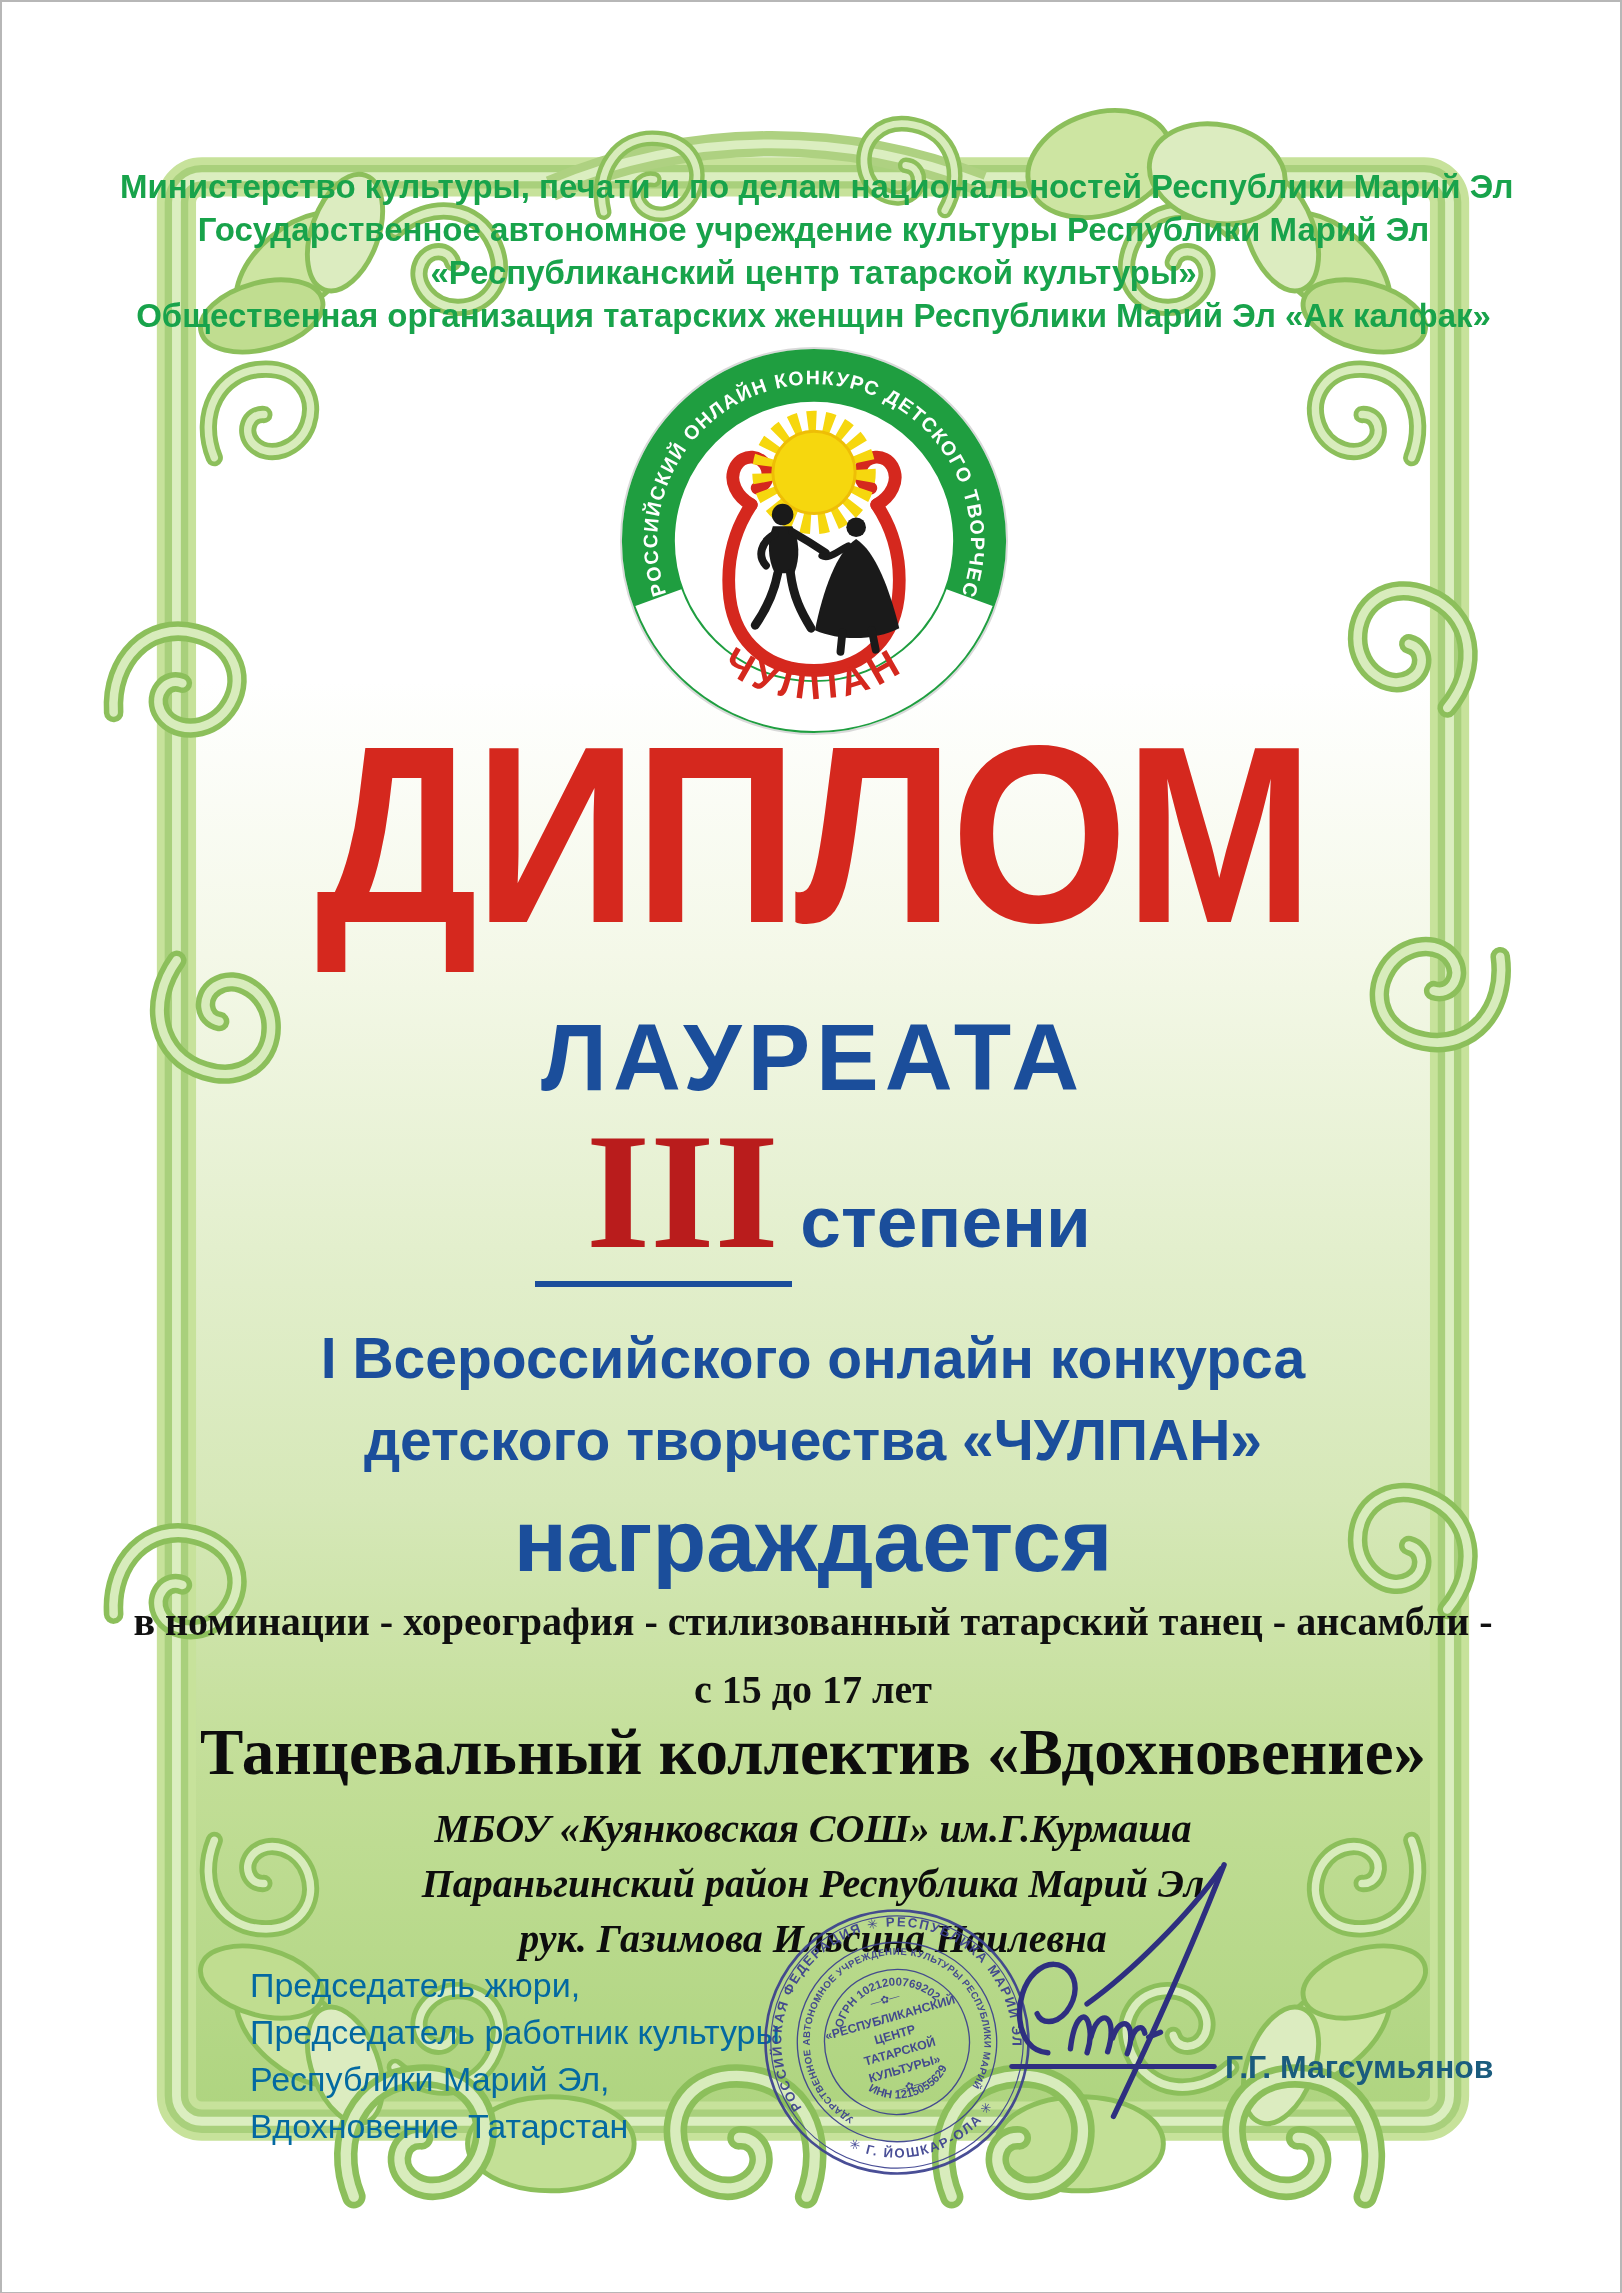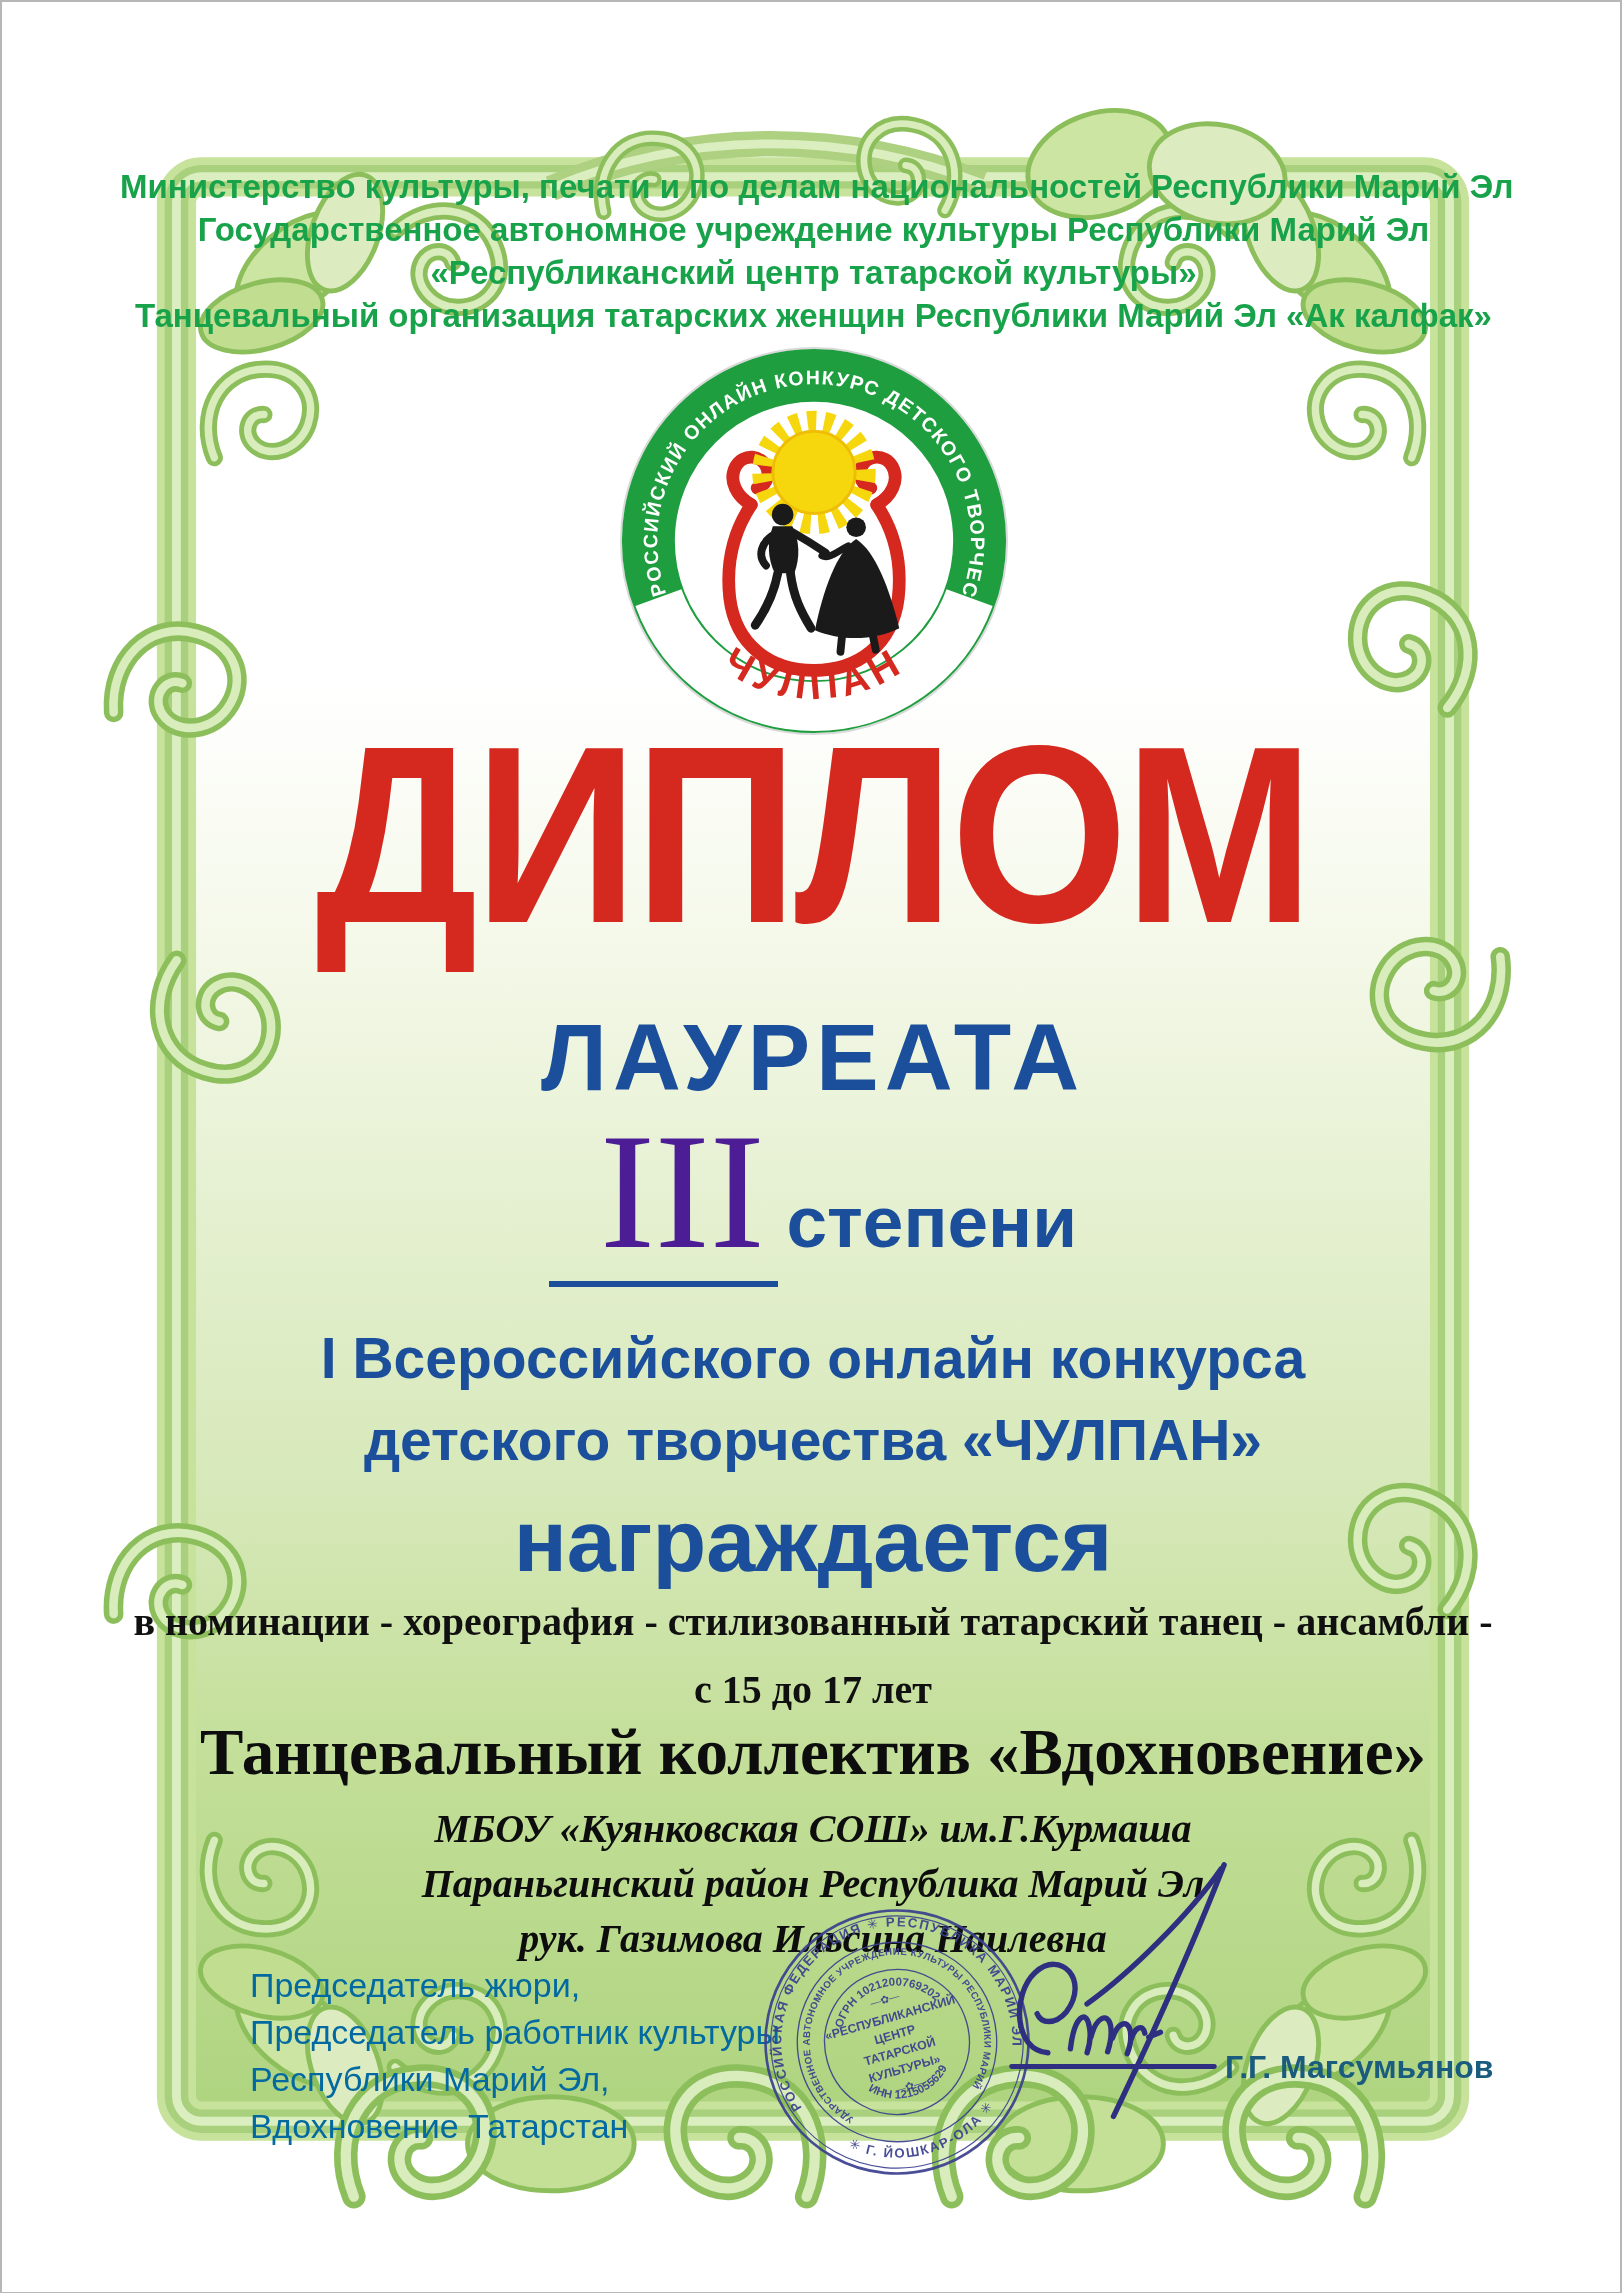--- a/index.html
+++ b/index.html
@@ -22,22 +22,22 @@
 
   .logo-wrap{position:absolute;left:616px;top:343px;width:392px;height:392px;}
 
   .diplom{position:absolute;left:0;width:1622px;top:727px;text-align:center;
           color:#d5281e;font-weight:bold;font-size:253px;line-height:211px;
           letter-spacing:-3.9px;transform:scaleX(0.9);}
   .laureata{position:absolute;left:0;width:1622px;top:1002px;text-align:center;
           color:#1b4e9b;font-weight:bold;font-size:94px;letter-spacing:5.9px;}
   .degree-row{position:absolute;left:0;width:1622px;top:1106px;text-align:center;}
   .degree-inner{display:inline-flex;align-items:baseline;}
-  .degree-numeral{font-family:"Liberation Serif","DejaVu Serif",serif;font-weight:normal;
-          color:#4c1d95;font-size:165px;line-height:167px;
+  .degree-numeral{font-family:"Liberation Serif","DejaVu Serif",serif;font-weight:bold;
+          color:#b91c1c;font-size:165px;line-height:167px;
           border-bottom:6.9px solid #1b4e9b;padding:0 13.7px 5.9px 51px;}
   .degree-word{color:#1b4e9b;font-weight:bold;font-size:73px;margin-left:8px;}
   .contest{position:absolute;left:0;width:1622px;top:1315px;text-align:center;
           color:#1b4e9b;font-weight:bold;font-size:57px;line-height:82px;}
   .awarded{position:absolute;left:0;width:1622px;top:1488px;text-align:center;
           color:#1b4e9b;font-weight:bold;font-size:88px;}
   .nomination,.age-line{position:absolute;left:0;width:1622px;text-align:center;
           font-family:"Liberation Serif","DejaVu Serif",serif;font-weight:bold;color:#101010;}
   .nomination{top:1596px;font-size:40px;}
   .age-line{top:1664px;font-size:40px;}
@@ -121,21 +121,21 @@
     <use href="#curl" transform="translate(960,2110) scale(1.5)"></use>
     <use href="#curl" transform="translate(1400,2110) scale(-1.5,1.5)"></use>
   </svg>
 
   <div class="content">
 
     <div class="hdr">
       <div>Министерство культуры, печати и по делам национальностей Республики Марий Эл</div>
       <div>Государственное автономное учреждение культуры Республики Марий Эл</div>
       <div>«Республиканский центр татарской культуры»</div>
-      <div>Танцевальный организация татарских женщин Республики Марий Эл «Ак калфак»</div>
+      <div>Общественная организация татарских женщин Республики Марий Эл «Ак калфак»</div>
     </div>
 
     <div class="logo-wrap">
       <svg width="392" height="392" viewBox="0 0 400 400">
         <defs>
           <path id="ringTextPath" d="M86.9,313.1 A160,160 0 1 1 313.1,313.1" fill="none"></path>
           <path id="chulpanPath" d="M60.6,280.5 A161,161 0 0 0 339.4,280.5" fill="none"></path>
         </defs>
         <circle cx="200" cy="200" r="197" fill="#ffffff" stroke="#d9d9d9" stroke-width="2"></circle>
         <circle cx="200" cy="200" r="169" fill="none" stroke="#1f9e40" stroke-width="54"></circle>

